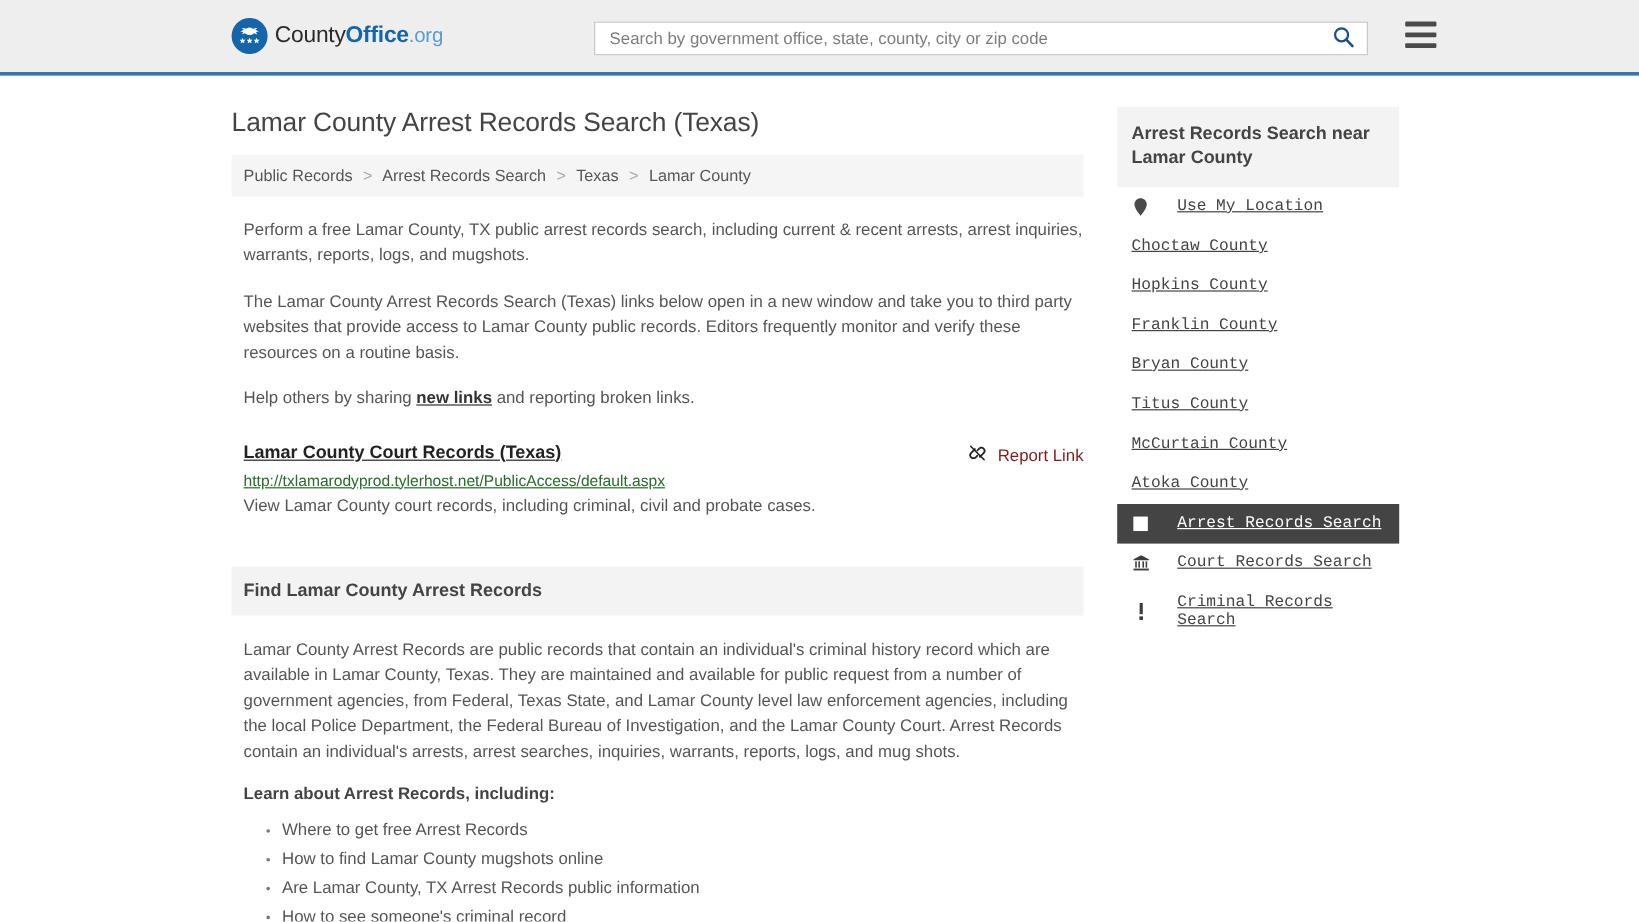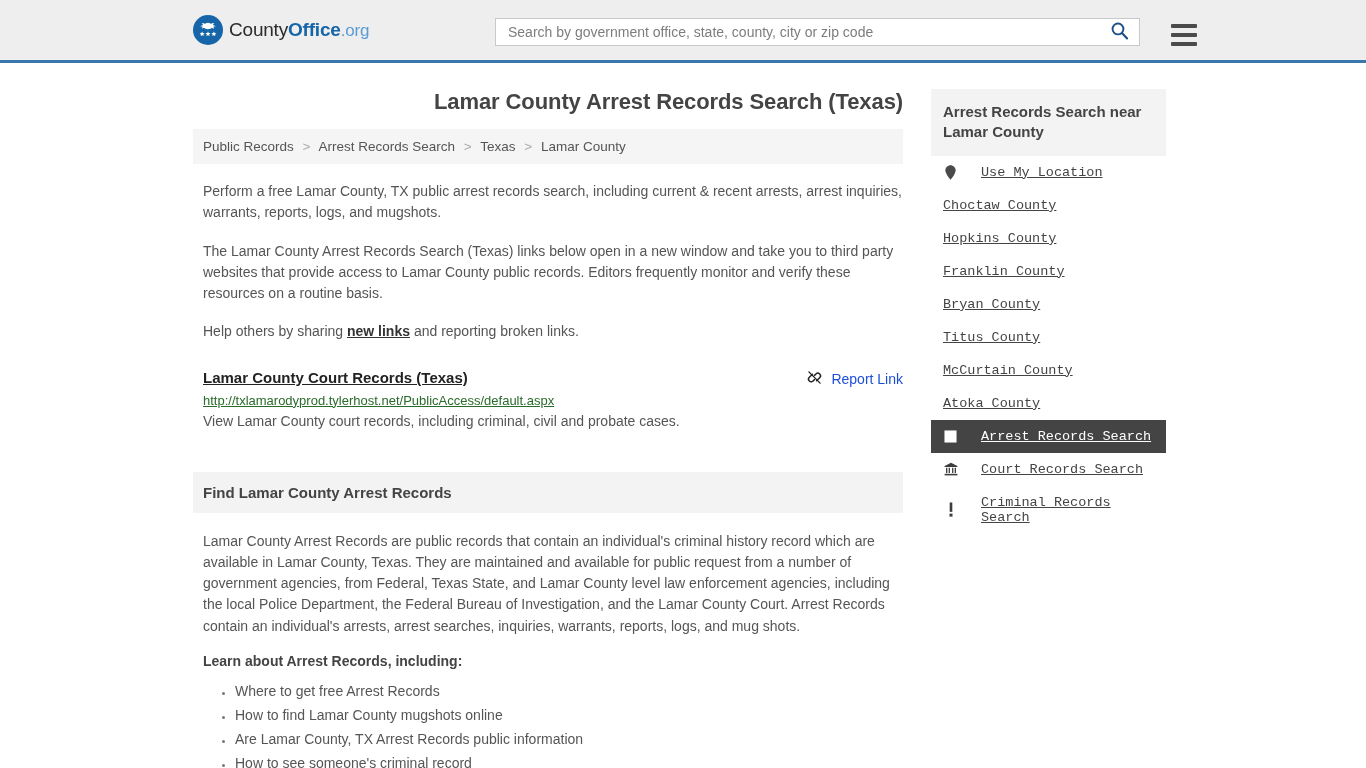--- a/index.html
+++ b/index.html
@@ -45,21 +45,21 @@
   }
   .logo-text .t1 { color: #2b2b2b; font-weight: 400; }
   .logo-text .t2 { color: #1565a8; font-weight: 700; }
   .logo-text .t3 { color: #5a9bd4; font-weight: 400; font-size: 17px; text-align: center; }
 
   .search-area {
     position: absolute;
     left: 495px;
     top: 18px;
     display: flex;
-    align-items: flex-end;
+    align-items: flex-start;
     gap: 13px;
   }
   .search-box {
     width: 645px;
     height: 28px;
     background: #ffffff;
     border: 1px solid #c9c9c9;
     display: flex;
     align-items: center;
     padding: 0 8px 0 10px;
@@ -99,24 +99,23 @@
     padding: 0 193px;
     display: flex;
     gap: 28px;
   }
   .main-col { width: 710px; flex: none; }
   .side-col { width: 235px; flex: none; }
 
   h1.page-title {
     font-size: 22px;
     color: #444444;
-    font-weight: 700;
+    font-weight: 400;
     margin: 26px 0 14px 0;
     letter-spacing: -0.1px;
-    text-align: right;
   }
 
   .breadcrumb {
     background: #f5f5f5;
     padding: 10px 10px;
     font-size: 13.5px;
     color: #555;
   }
   .breadcrumb a {
     color: #555;
@@ -150,21 +149,21 @@
     color: #555;
     margin-top: 5px;
   }
   .report-link {
     position: absolute;
     right: 0; top: 0;
     display: flex;
     align-items: center;
     gap: 8px;
     font-size: 14px;
-    color: #1d4ed8;
+    color: #7f1d1d;
     cursor: pointer;
   }
 
   .section-head {
     background: #f3f3f3;
     padding: 12px 10px;
     margin-top: 43px;
     font-size: 15px;
     font-weight: 700;
     color: #444;

